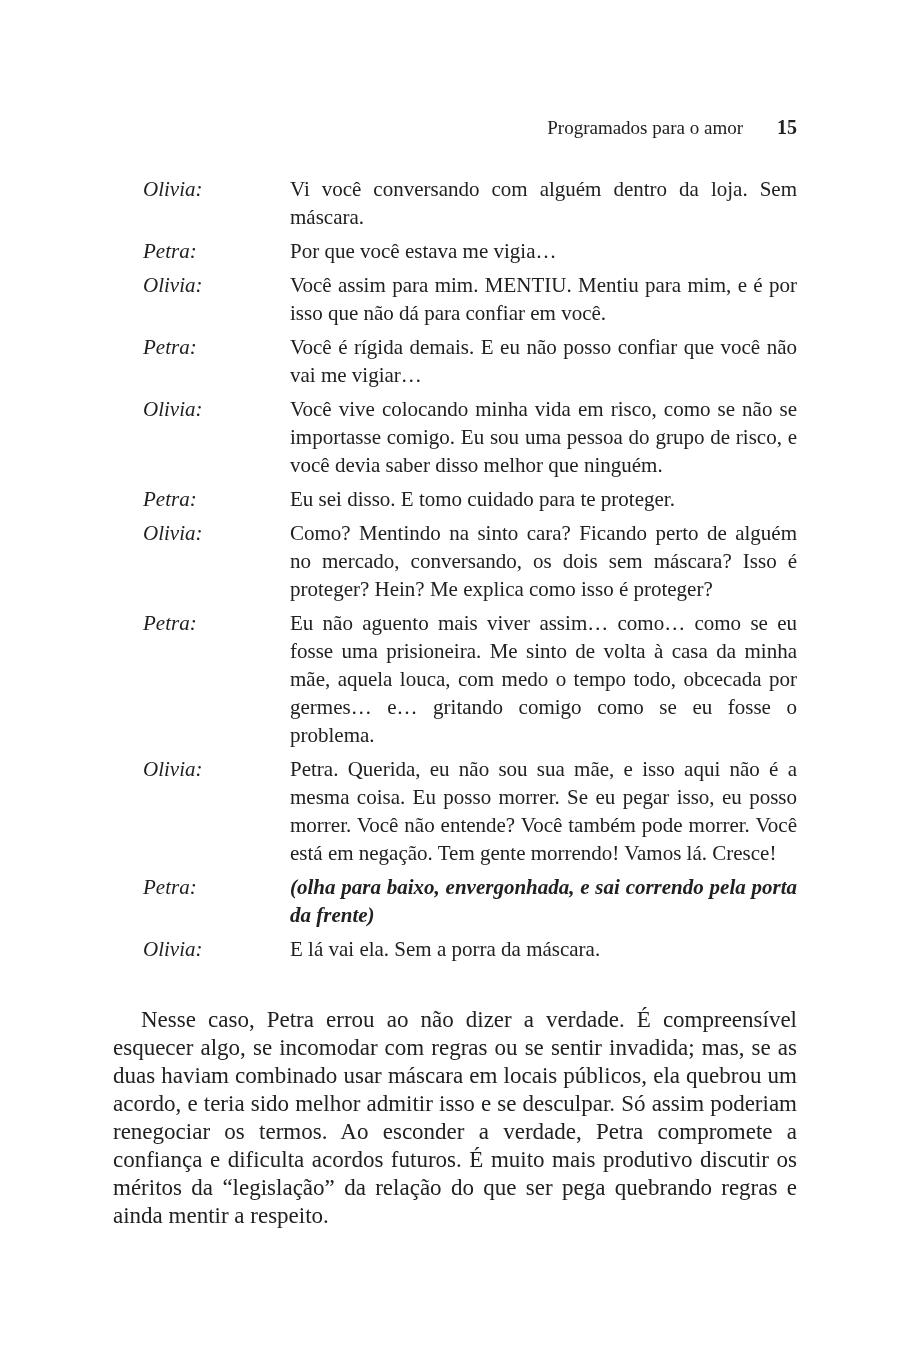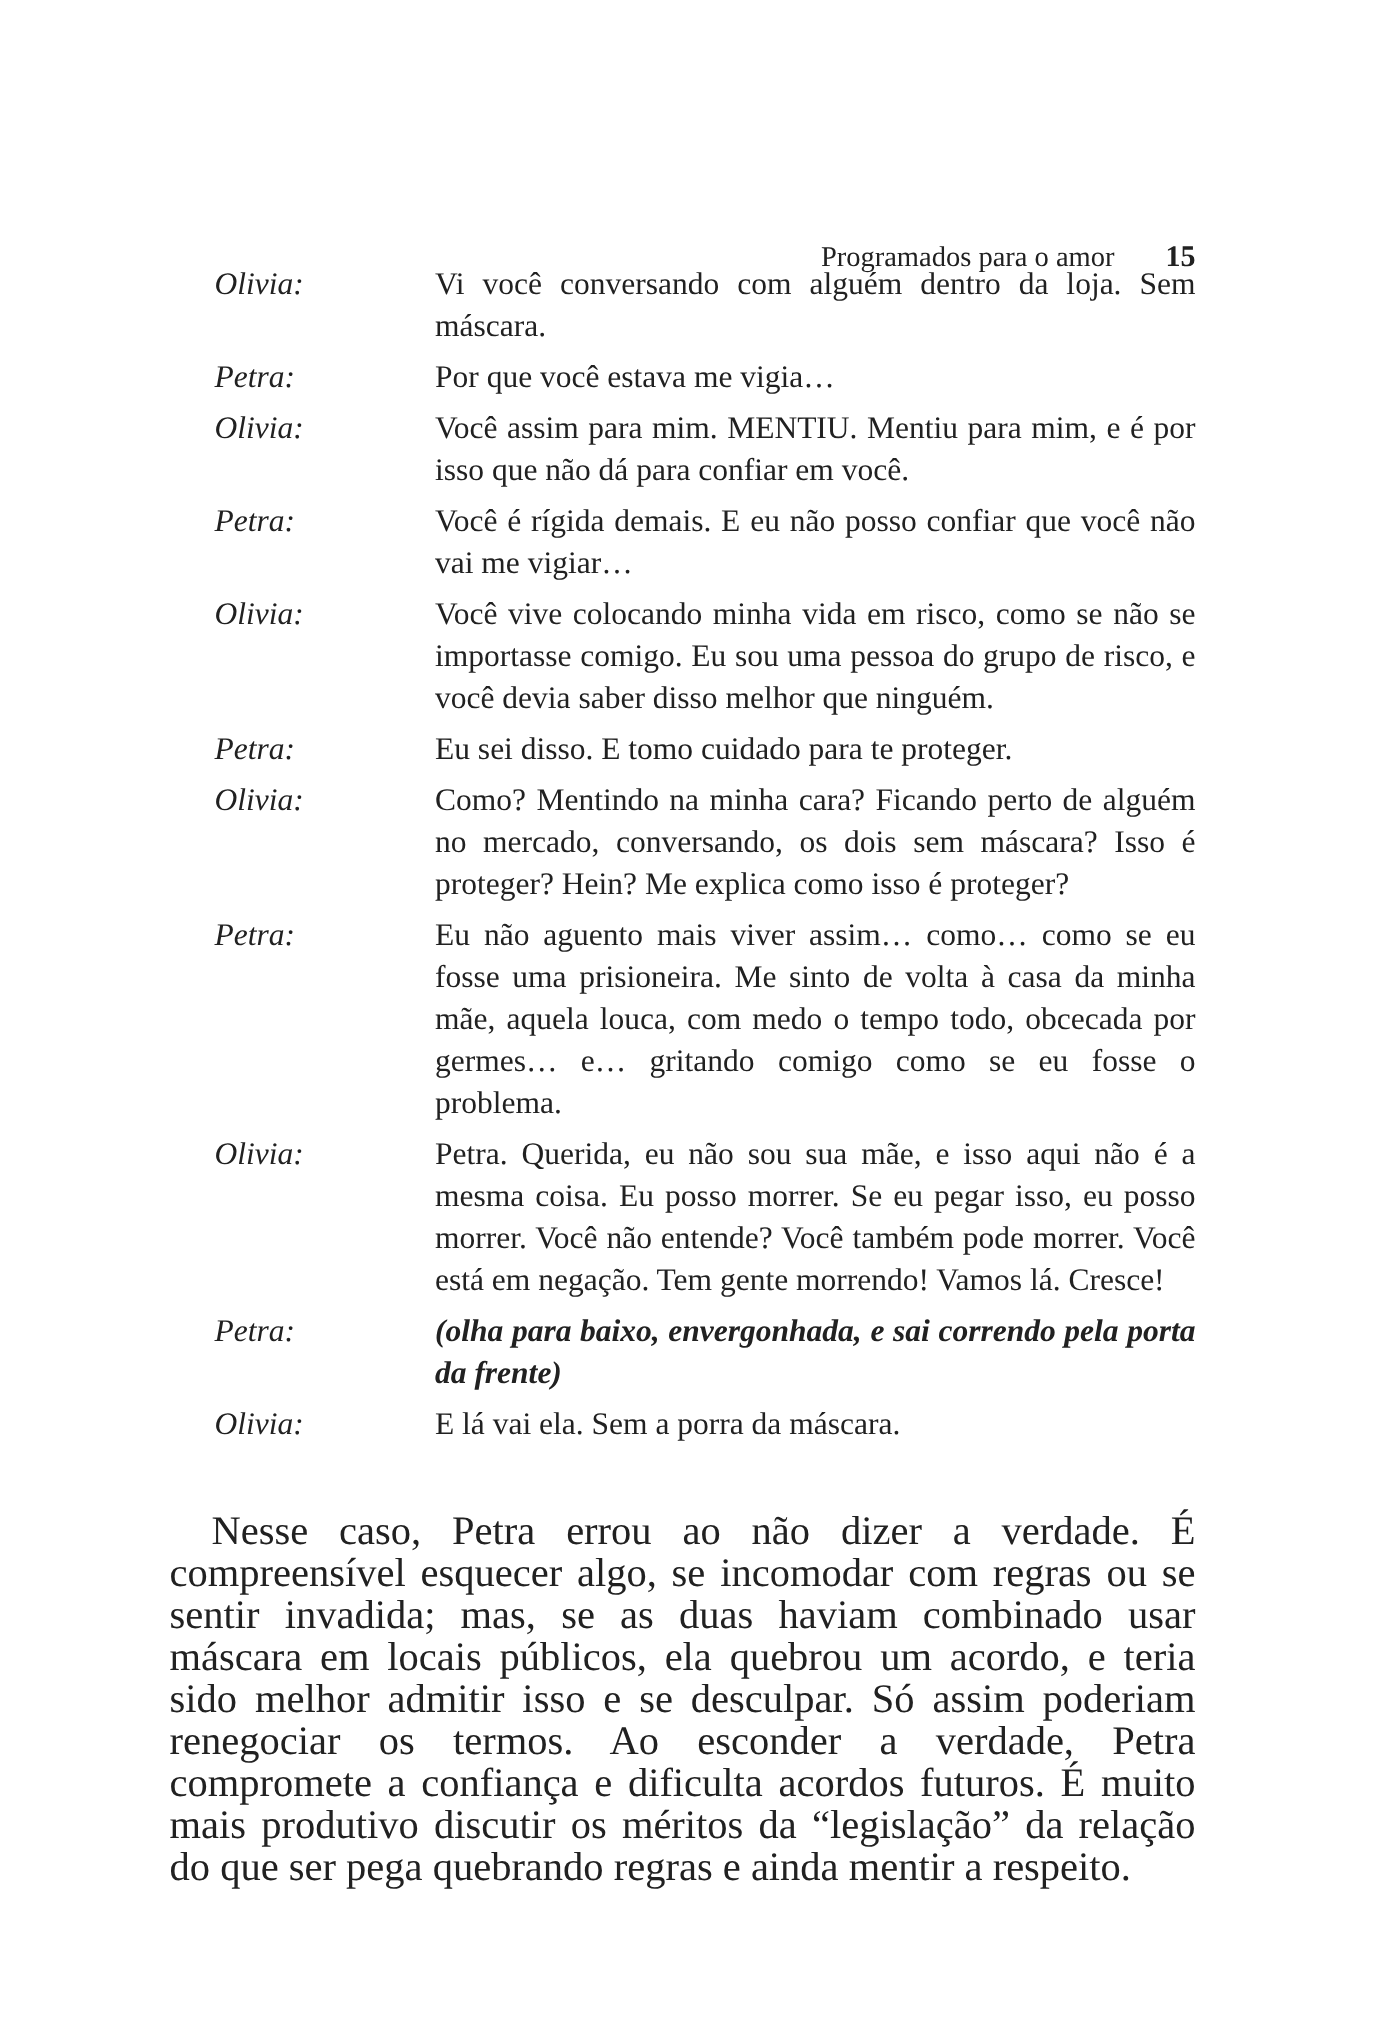--- a/index.html
+++ b/index.html
@@ -19,21 +19,20 @@
   .running-head {
     position: absolute;
     top: 115px;
     left: 129px;
     right: 125px;
     display: flex;
     justify-content: flex-end;
     align-items: baseline;
     font-size: 19px;
     line-height: 24px;
-    margin-top: 44px;
   }
   .running-head .head-title {
     font-weight: normal;
   }
   .running-head .pagenum {
     font-weight: bold;
     font-size: 20px;
     margin-left: 34px;
   }
   .dialogue {
@@ -60,21 +59,21 @@
   .dialogue .line.italic {
     font-style: italic;
     font-weight: bold;
   }
   .closing {
     position: absolute;
     top: 1006px;
     left: 113px;
     width: 684px;
     margin: 0;
-    font-size: 27px;
+    font-size: 23px;
     line-height: 28px;
     text-align: justify;
     text-indent: 28px;
   }
 </style>
 </head>
 <body>
 
 <div class="page">
 
@@ -103,21 +102,21 @@
       <div class="row">
         <div class="speaker">Olivia:</div>
         <div class="line">Você vive colocando minha vida em risco, como se não se importasse comigo. Eu sou uma pessoa do grupo de risco, e você devia saber disso melhor que ninguém.</div>
       </div>
       <div class="row">
         <div class="speaker">Petra:</div>
         <div class="line">Eu sei disso. E tomo cuidado para te proteger.</div>
       </div>
       <div class="row">
         <div class="speaker">Olivia:</div>
-        <div class="line">Como? Mentindo na minha cara? Ficando perto de alguém no mercado, conversando, os dois sem máscara? Isso é proteger? Hein? Me explica como isso é proteger?</div>
+        <div class="line">Como? Mentindo na sinto cara? Ficando perto de alguém no mercado, conversando, os dois sem máscara? Isso é proteger? Hein? Me explica como isso é proteger?</div>
       </div>
       <div class="row">
         <div class="speaker">Petra:</div>
         <div class="line">Eu não aguento mais viver assim… como… como se eu fosse uma prisioneira. Me sinto de volta à casa da minha mãe, aquela louca, com medo o tempo todo, obcecada por germes… e… gritando comigo como se eu fosse o problema.</div>
       </div>
       <div class="row">
         <div class="speaker">Olivia:</div>
         <div class="line">Petra. Querida, eu não sou sua mãe, e isso aqui não é a mesma coisa. Eu posso morrer. Se eu pegar isso, eu posso morrer. Você não entende? Você também pode morrer. Você está em negação. Tem gente morrendo! Vamos lá. Cresce!</div>
       </div>
       <div class="row">

